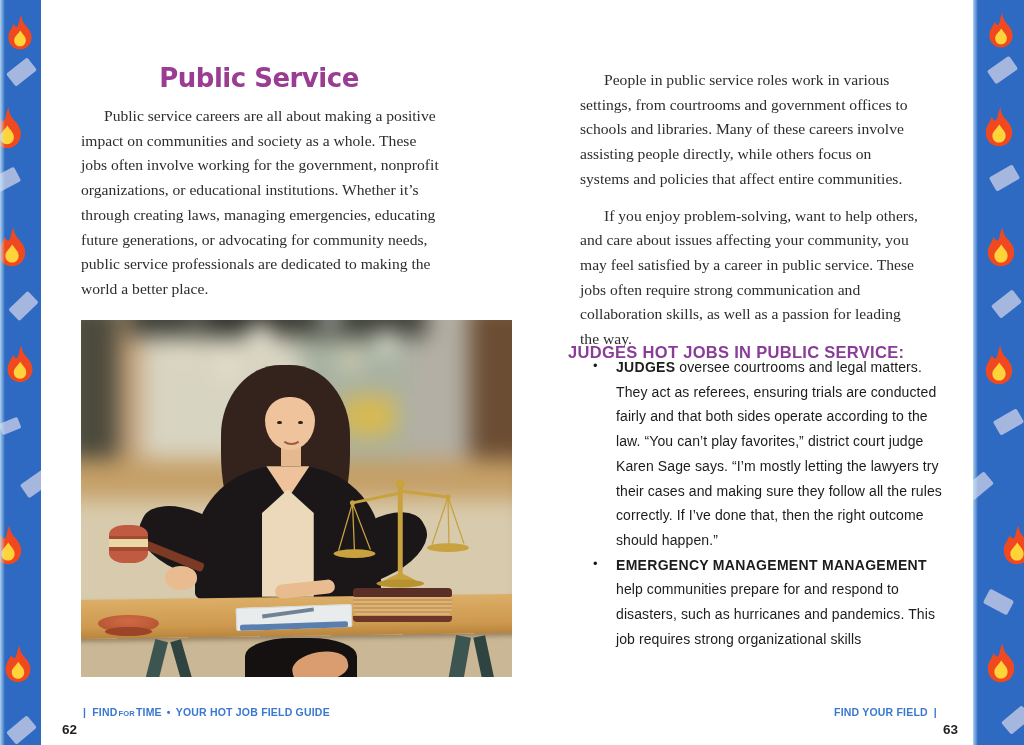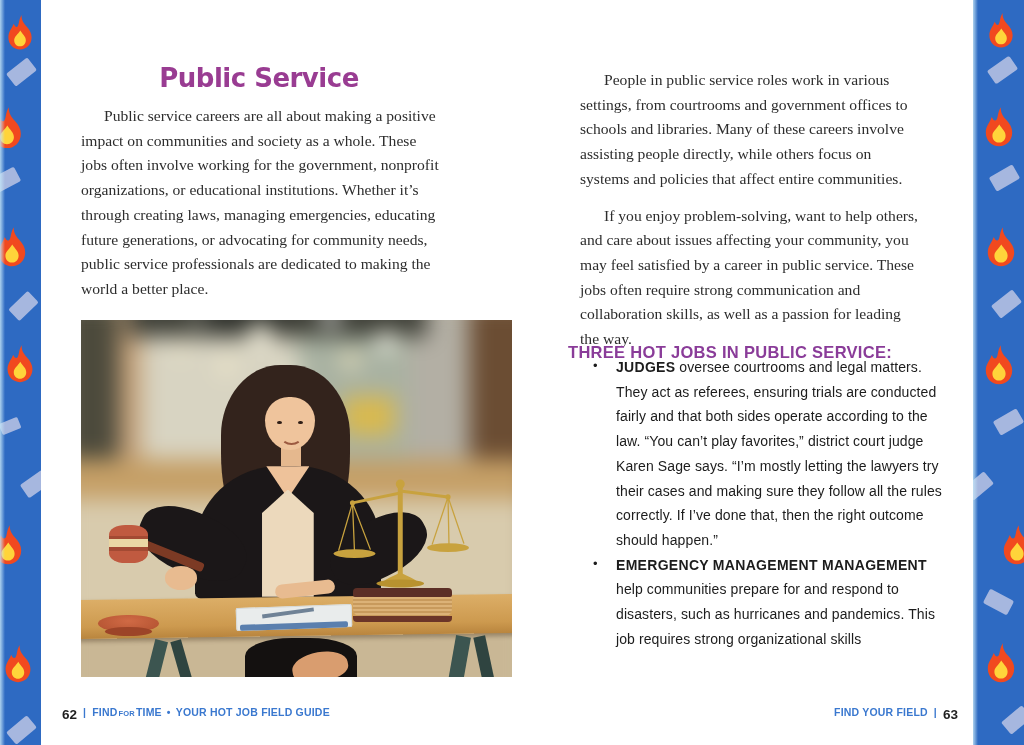--- a/index.html
+++ b/index.html
@@ -44,21 +44,21 @@
   .bullets li{position:relative;padding-left:26px;margin:0;}
   .bullets .dot{position:absolute;left:3px;top:-1px;font-size:13px;color:#1c1c1c;}
   .bullets .term{font-weight:bold;letter-spacing:0.3px;}
   
   .footer{
     position:absolute;top:704px;font-weight:bold;font-size:10.5px;letter-spacing:0.2px;color:#3a78cf;
     white-space:nowrap;
   }
   .footer-left{left:62px;}
   .footer-right{right:66px;}
-  .footer .pgnum{color:#1f1f1f;font-size:13.5px;letter-spacing:0;position:relative;top:3px;}
+  .footer .pgnum{color:#1f1f1f;font-size:13.5px;letter-spacing:0;position:relative;top:18px;}
   .footer .sep{margin:0 6px;color:#3a78cf;}
   .footer .for-small{font-size:7.5px;margin:0 1px;}
   .footer .dot2{margin:0 5px;}
   
   .photo{position:absolute;left:81px;top:320px;width:431px;height:357px;overflow:hidden;background:#cfc6b0;}
   .photo div{position:absolute;}
   .ph-bg{inset:-18px;filter:blur(11px);}
   .bgl{left:0;top:0;width:17%;height:78%;background:#4c4a3c;}
   .beam{left:12%;top:0;width:6%;height:58%;background:#c4a179;}
   .cenl{left:17%;top:0;width:34%;height:62%;background:#d8d4c2;}
@@ -260,21 +260,21 @@
       <ellipse cx="70" cy="107" rx="24" ry="4" fill="#b8922f"></ellipse>
     </svg>
   </div>
 </div>
 
 <div class="right-col serif-para">
   <p>People in public service roles work in various settings, from courtrooms and government offices to schools and libraries. Many of these careers involve assisting people directly, while others focus on systems and policies that affect entire communities.</p>
   <p>If you enjoy problem-solving, want to help others, and care about issues affecting your community, you may feel satisfied by a career in public service. These jobs often require strong communication and collaboration skills, as well as a passion for leading the way.</p>
 </div>
 
-<h2 class="hot-heading">THREE HOT JOBS IN PUBLIC SERVICE:</h2>
+<h2 class="hot-heading">JUDGES HOT JOBS IN PUBLIC SERVICE:</h2>
 
 <ul class="bullets">
   <li>
     <span class="dot">•</span><span class="term">JUDGES</span><span> oversee courtrooms and legal matters. They act as referees, ensuring trials are conducted fairly and that both sides operate according to the law. “You can’t play favorites,” district court judge Karen Sage says. “I’m mostly letting the lawyers try their cases and making sure they follow all the rules correctly. If I’ve done that, then the right outcome should happen.”</span>
   </li>
   <li>
     <span class="dot">•</span><span class="term">EMERGENCY MANAGEMENT MANAGEMENT</span><span> help communities prepare for and respond to disasters, such as hurricanes and pandemics. This job requires strong organizational skills</span>
   </li>
 </ul>
 

